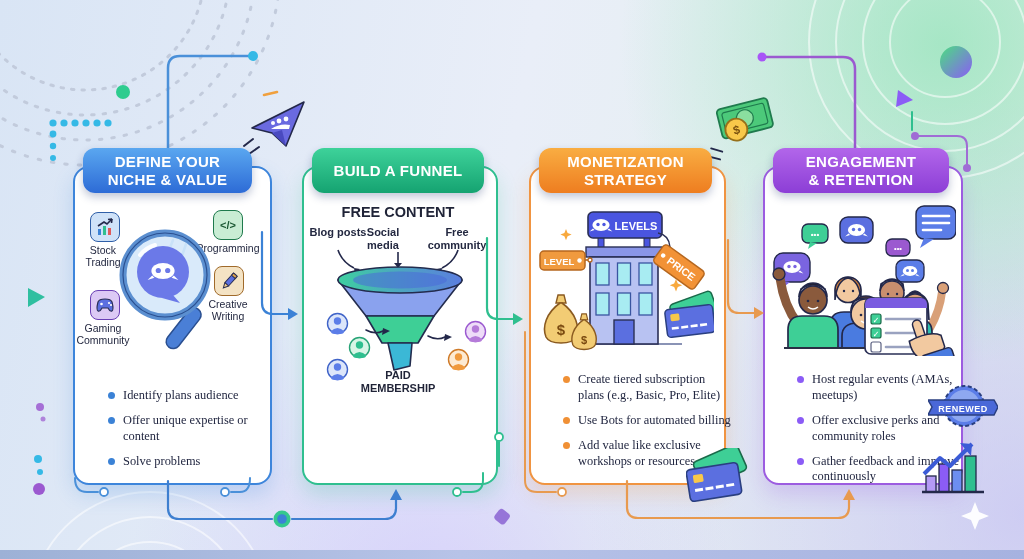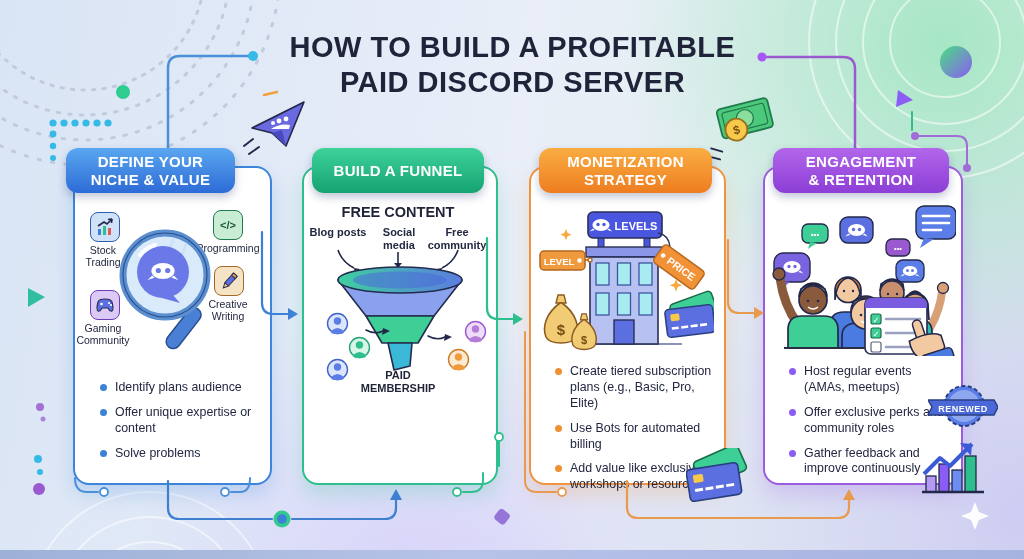--- a/index.html
+++ b/index.html
@@ -17,26 +17,26 @@
   .title{position:absolute;left:240px;top:30px;width:545px;text-align:center;z-index:2;
     color:#20243a;font-weight:800;font-size:29px;line-height:1.22;letter-spacing:.5px;}
   .card{position:absolute;top:166px;height:315px;background:#fff;border:2px solid;border-radius:16px;z-index:2;}
   .c1{left:73px;width:195px;border-color:#3d85db;box-shadow:0 10px 20px rgba(61,133,219,.22);}
   .c2{left:302px;width:192px;border-color:#2fbf8f;box-shadow:0 10px 20px rgba(47,191,143,.22);}
   .c3{left:529px;width:193px;border-color:#f09441;box-shadow:0 10px 20px rgba(240,148,65,.22);}
   .c4{left:763px;width:196px;border-color:#9c5ce0;box-shadow:0 10px 20px rgba(156,92,224,.22);}
   .hdr{position:absolute;top:148px;height:45px;border-radius:12px;z-index:4;color:#fff;
     font-weight:800;font-size:15px;line-height:1.16;letter-spacing:.3px;text-align:center;
     display:flex;flex-direction:column;justify-content:center;box-shadow:0 4px 9px rgba(30,50,110,.28);}
-  .h1{left:66px;width:169px;background:linear-gradient(180deg,#5aa7f0,#2d6bd6);}
+  .h1{left:83px;width:169px;background:linear-gradient(180deg,#5aa7f0,#2d6bd6);}
   .h2{left:312px;width:172px;background:linear-gradient(180deg,#3ed29a,#15a371);}
   .h3{left:539px;width:173px;background:linear-gradient(180deg,#f9ad42,#ee7d20);}
   .h4{left:773px;width:176px;background:linear-gradient(180deg,#b266ea,#8c3ed6);}
   .abs{position:absolute;z-index:3;}
-  ul.bullets{list-style:none;margin:8px;padding:0;position:absolute;z-index:3;}
+  ul.bullets{list-style:none;margin:16px;padding:0;position:absolute;z-index:3;font-family:Liberation Serif, serif;}
   .bullet{display:flex;gap:8px;margin-bottom:9px;font-size:12.4px;font-weight:500;color:#222741;line-height:1.28;}
   .bullet .dot{flex:none;width:7px;height:7px;border-radius:50%;margin-top:4px;}
   .p1 .dot{background:#3b82d6;} .p2 .dot{background:#2fbf8f;} .p3 .dot{background:#f09035;} .p4 .dot{background:#8b5cf6;}
   .chip{position:absolute;width:28px;height:28px;border-radius:8px;border:1.5px solid;z-index:3;
     display:flex;align-items:center;justify-content:center;}
   .chip-stock{left:90px;top:212px;background:#cfe2f8;border-color:#2f5fa8;}
   .chip-code{left:213px;top:210px;background:#c9edd4;border-color:#1f7a4d;font-weight:800;font-size:11px;color:#1d5a35;}
   .chip-game{left:90px;top:290px;background:#dcc9f5;border-color:#6a3fb5;}
   .chip-pencil{left:214px;top:266px;background:#f4e3c4;border-color:#a06a2a;}
   .niche-label{position:absolute;z-index:3;font-size:10.5px;font-weight:500;color:#232840;text-align:center;line-height:1.18;}
@@ -126,24 +126,20 @@
       <rect x="4.5" y="4.5" width="43" height="21" rx="2.5" fill="none" stroke="#1f7a4d" stroke-width="1.2"></rect>
       <circle cx="26" cy="15" r="8.5" fill="#8adf9f" stroke="#1f7a4d" stroke-width="1.2"></circle>
       <circle cx="15" cy="24" r="11" fill="#f8c84a" stroke="#96701a" stroke-width="1.8"></circle>
       <text x="15" y="28.5" text-anchor="middle" font-size="12" font-weight="800" fill="#7a5210" font-family="Liberation Sans, DejaVu Sans, sans-serif">$</text>
       <path d="M-14,36 l10,6 M-17,44 l9,5" stroke="#23284a" stroke-width="1.8" stroke-linecap="round"></path>
     </g>
     <rect x="496" y="510" width="13" height="13" rx="3.5" fill="#8a63d2" opacity=".85" transform="rotate(38 502 516)"></rect>
     <path d="M975,502 L979,512 L989,516 L979,520 L975,530 L971,520 L961,516 L971,512 Z" fill="rgba(255,255,255,.95)"></path>
   </svg>
 
-  <div class="title">
-    <div>HOW TO BUILD A PROFITABLE</div>
-    <div>PAID DISCORD SERVER</div>
-  </div>
 
   <div class="card c1"></div>
   <div class="card c2"></div>
   <div class="card c3"></div>
   <div class="card c4"></div>
 
   <div class="hdr h1">
     <span>DEFINE YOUR</span>
     <span>NICHE &amp; VALUE</span>
   </div>
@@ -222,21 +218,21 @@
         <span>Offer unique expertise or content</span>
       </li>
     <li class="bullet">
         <span class="dot"></span>
         <span>Solve problems</span>
       </li>
   </ul>
 
   <div class="sec-title" style="left:307px;top:204px;width:182px;font-size:14.5px;">FREE CONTENT</div>
   <div class="src-label" style="left:308px;top:226px;width:60px;">Blog posts</div>
-  <div class="src-label" style="left:377px;top:226px;width:44px;">Social media</div>
+  <div class="src-label" style="left:361px;top:226px;width:44px;">Social media</div>
   <div class="src-label" style="left:426px;top:226px;width:62px;">Free community</div>
 
   <svg class="abs" style="left:330px;top:248px;" width="140" height="126">
     <g stroke="#23284a" stroke-width="1.6" fill="none">
       <path d="M8,2 Q12,14 24,20"></path>
         <path d="M68,4 V20"></path>
         <path d="M128,2 Q124,14 112,20"></path>
     </g>
     <polygon points="24,20 30,21 25,26" fill="#23284a"></polygon>
     <polygon points="68,20 64,15 72,15" fill="#23284a"></polygon>

